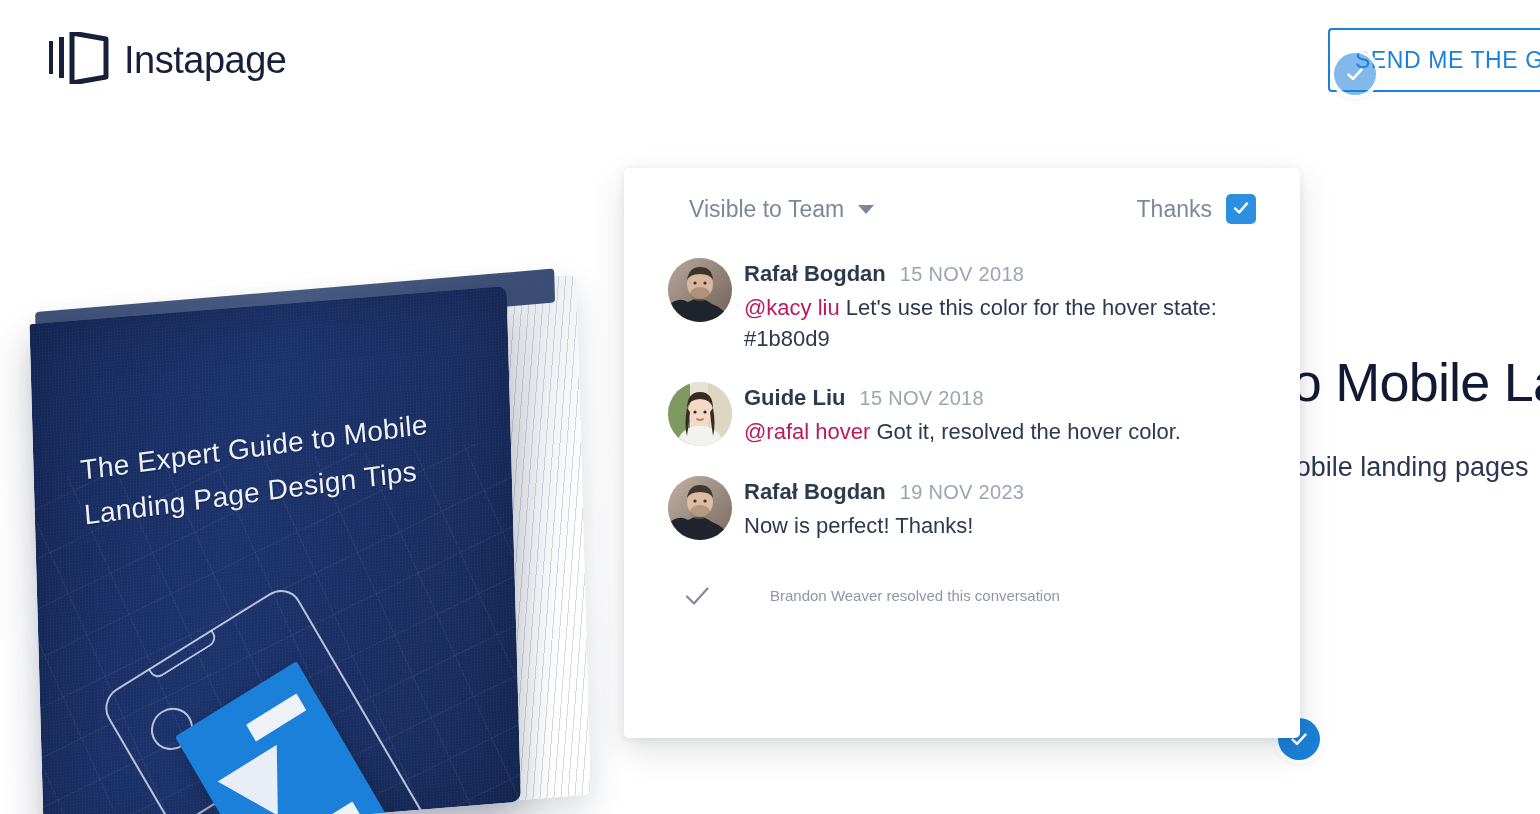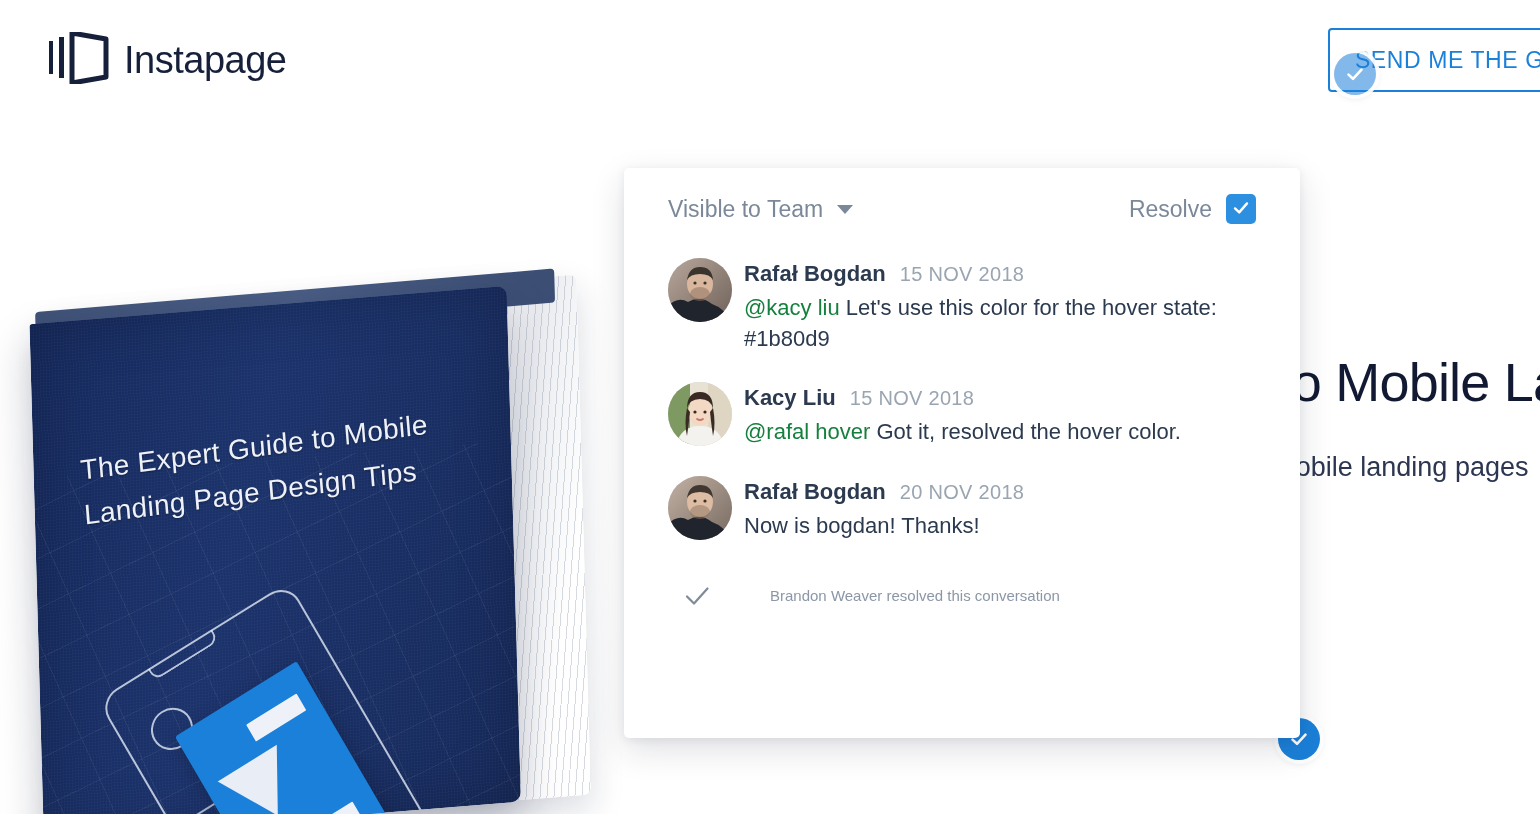--- a/index.html
+++ b/index.html
@@ -274,20 +274,21 @@
     overflow: hidden;
   }
 
   .panel-header {
     position: relative;
     height: 82px;
     display: flex;
     align-items: center;
     justify-content: space-between;
     padding: 0 44px 0 44px;
+    margin-left: 21px;
   }
 
   .visibility-select {
     display: flex;
     align-items: center;
     gap: 14px;
     cursor: pointer;
     background: none;
     border: none;
     padding: 0;
@@ -366,21 +367,21 @@
     font-weight: 400;
     letter-spacing: 0.3px;
   }
   .comment-text {
     font-size: 22px;
     line-height: 1.42;
     color: #2b3a4f;
     font-weight: 400;
     word-wrap: break-word;
   }
-  .mention { color: #15803d; }
+  .mention { color: #be185d; }
 
   .resolved-row {
     display: flex;
     align-items: center;
     gap: 14px;
     margin-top: 40px;
     padding-left: 12px;
   }
   .resolved-check {
     flex: 0 0 auto;
@@ -466,21 +467,21 @@
   <div class="comment-panel">
 
     <div class="panel-header">
 
       <button class="visibility-select">
         <span class="visibility-label">Visible to Team</span>
         <span class="caret"></span>
       </button>
 
       <div class="resolve-group">
-        <span class="resolve-label">Resolve</span>
+        <span class="resolve-label">Thanks</span>
         <button class="resolve-box">
           <span>
             <svg width="20" height="20" viewBox="0 0 20 20" fill="none">
               <path d="M4 10.4 L8.2 14.4 L16 5.4" stroke="#ffffff" stroke-width="2.4" stroke-linecap="round" stroke-linejoin="round"></path>
             </svg>
           </span>
         </button>
       </div>
     </div>
 
@@ -524,21 +525,21 @@
             <path d="M19 27 q0 -17 13 -17 q13 0 13 17 q-2 -10 -13 -10 q-11 0 -13 10 Z" fill="#3a2a24"></path>
             <path d="M19 26 q-3 16 0 28 q2 -14 3 -24 Z" fill="#3a2a24"></path>
             <path d="M45 26 q3 16 0 28 q-2 -14 -3 -24 Z" fill="#3a2a24"></path>
             <circle cx="27" cy="30" r="1.6" fill="#35261f"></circle>
             <circle cx="37" cy="30" r="1.6" fill="#35261f"></circle>
             <path d="M29 37 q3 2 6 0" stroke="#c4766a" stroke-width="1.8" fill="none" stroke-linecap="round"></path>
           </svg>
         </div>
         <div class="comment-body">
           <div class="comment-meta">
-            <span class="comment-author">Kacy Liu</span>
+            <span class="comment-author">Guide Liu</span>
             <span class="comment-date">15 NOV 2018</span>
           </div>
           <div class="comment-text"><span class="mention">@rafal hover</span><span> Got it, resolved the hover color.</span></div>
         </div>
       </div>
 
       <div class="comment">
         <div class="avatar">
           <svg viewBox="0 0 64 64">
             <defs>
@@ -552,23 +553,23 @@
             <ellipse cx="32" cy="26" rx="13" ry="15" fill="#dcbca3"></ellipse>
             <path d="M19 22 q2 -13 13 -13 q12 0 13 13 q-3 -6 -13 -6 q-10 0 -13 6 Z" fill="#403830"></path>
             <ellipse cx="32" cy="36" rx="10" ry="7" fill="#8e7360" opacity="0.5"></ellipse>
             <circle cx="27" cy="25" r="1.6" fill="#3a3028"></circle>
             <circle cx="37" cy="25" r="1.6" fill="#3a3028"></circle>
           </svg>
         </div>
         <div class="comment-body">
           <div class="comment-meta">
             <span class="comment-author">Rafał Bogdan</span>
-            <span class="comment-date">20 NOV 2018</span>
+            <span class="comment-date">19 NOV 2023</span>
           </div>
-          <div class="comment-text">Now is bogdan! Thanks!</div>
+          <div class="comment-text">Now is perfect! Thanks!</div>
         </div>
       </div>
 
       <div class="resolved-row">
         <span class="resolved-check">
           <svg width="30" height="30" viewBox="0 0 30 30" fill="none">
             <path d="M5 15.5 L12 22.5 L25.5 7.5" stroke="#7f8b99" stroke-width="2.2" stroke-linecap="round" stroke-linejoin="round"></path>
           </svg>
         </span>
         <span class="resolved-text">Brandon Weaver resolved this conversation</span>

